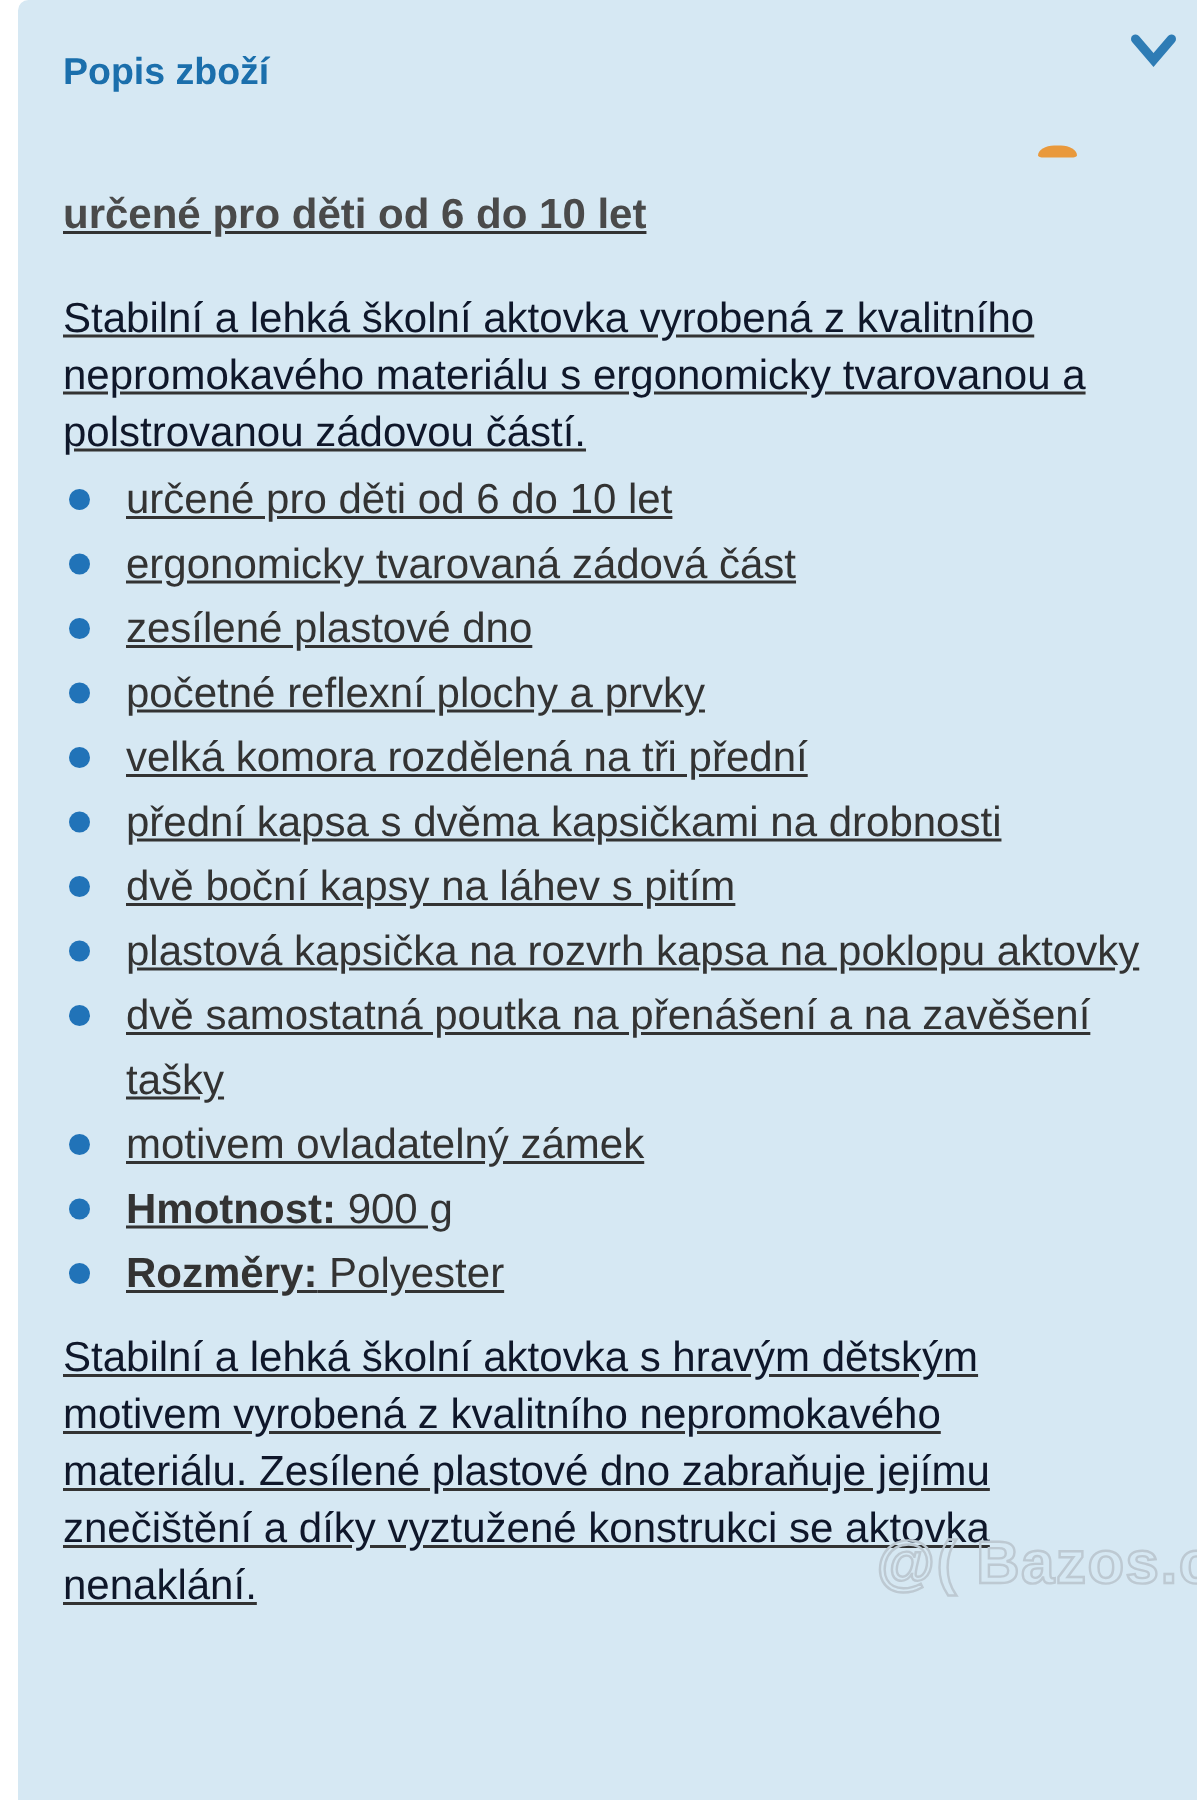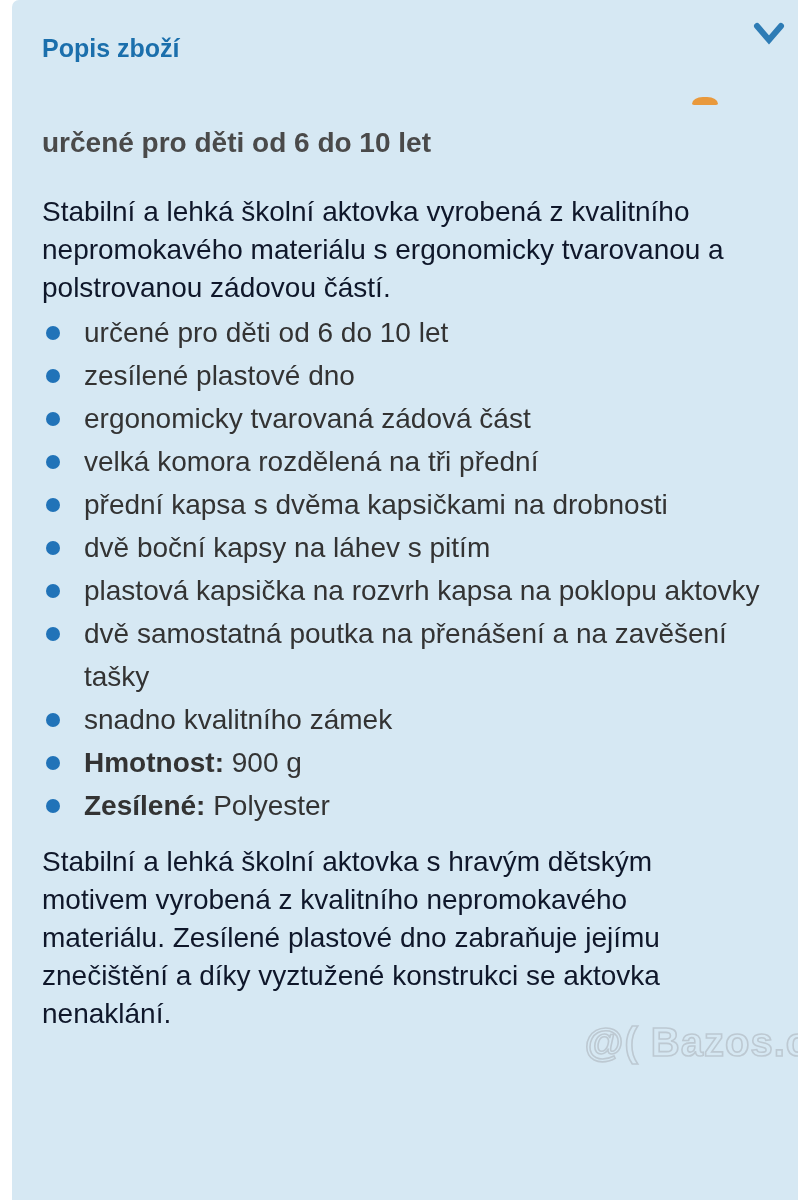--- a/index.html
+++ b/index.html
@@ -41,20 +41,21 @@
     position: absolute;
     left: 680px; top: 97px;
     width: 26px; height: 8px;
     background: #e9993c;
     border-radius: 50% 50% 18% 18% / 100% 100% 20% 20%;
   }
   .content {
     padding: 0 26px 0 30px;
     color: #333333;
     font-size: 28px;
+    text-decoration: underline;
   }
   .subtitle {
     margin: 63px 0 0 0;
     font-size: 28px;
     font-weight: bold;
     color: #4a4a4a;
     line-height: 34px;
   }
   .para {
     margin: 33px 0 0 0;
@@ -116,25 +117,29 @@
 nepromokavého materiálu s ergonomicky tvarovanou a
 polstrovanou zádovou částí.</p>
 
       <ul class="feature-list" id="feature-list">
           <li>
             <span class="dot"></span>
             <span class="li-text">určené pro děti od 6 do 10 let</span>
           </li>
           <li>
             <span class="dot"></span>
+            <span class="li-text">ergonomicky tvarovaná zádová část</span>
+          </li>
+          <li>
+            <span class="dot"></span>
             <span class="li-text">zesílené plastové dno</span>
           </li>
           <li>
             <span class="dot"></span>
-            <span class="li-text">ergonomicky tvarovaná zádová část</span>
+            <span class="li-text">početné reflexní plochy a prvky</span>
           </li>
           <li>
             <span class="dot"></span>
             <span class="li-text">velká komora rozdělená na tři přední</span>
           </li>
           <li>
             <span class="dot"></span>
             <span class="li-text">přední kapsa s dvěma kapsičkami na drobnosti</span>
           </li>
           <li>
@@ -144,29 +149,29 @@
           <li>
             <span class="dot"></span>
             <span class="li-text">plastová kapsička na rozvrh kapsa na poklopu aktovky</span>
           </li>
           <li>
             <span class="dot"></span>
             <span class="li-text">dvě samostatná poutka na přenášení a na zavěšení tašky</span>
           </li>
           <li>
             <span class="dot"></span>
-            <span class="li-text">snadno kvalitního zámek</span>
+            <span class="li-text">motivem ovladatelný zámek</span>
           </li>
           <li>
             <span class="dot"></span>
             <span class="li-text"><strong>Hmotnost:</strong> 900 g</span>
           </li>
           <li>
             <span class="dot"></span>
-            <span class="li-text"><strong>Zesílené:</strong> Polyester</span>
+            <span class="li-text"><strong>Rozměry:</strong> Polyester</span>
           </li>
         </ul>
 
       <p class="para outro">Stabilní a lehká školní aktovka s hravým dětským
 motivem vyrobená z kvalitního nepromokavého
 materiálu. Zesílené plastové dno zabraňuje jejímu
 znečištění a díky vyztužené konstrukci se aktovka
 nenaklání.</p>
     </div>
   </div>

